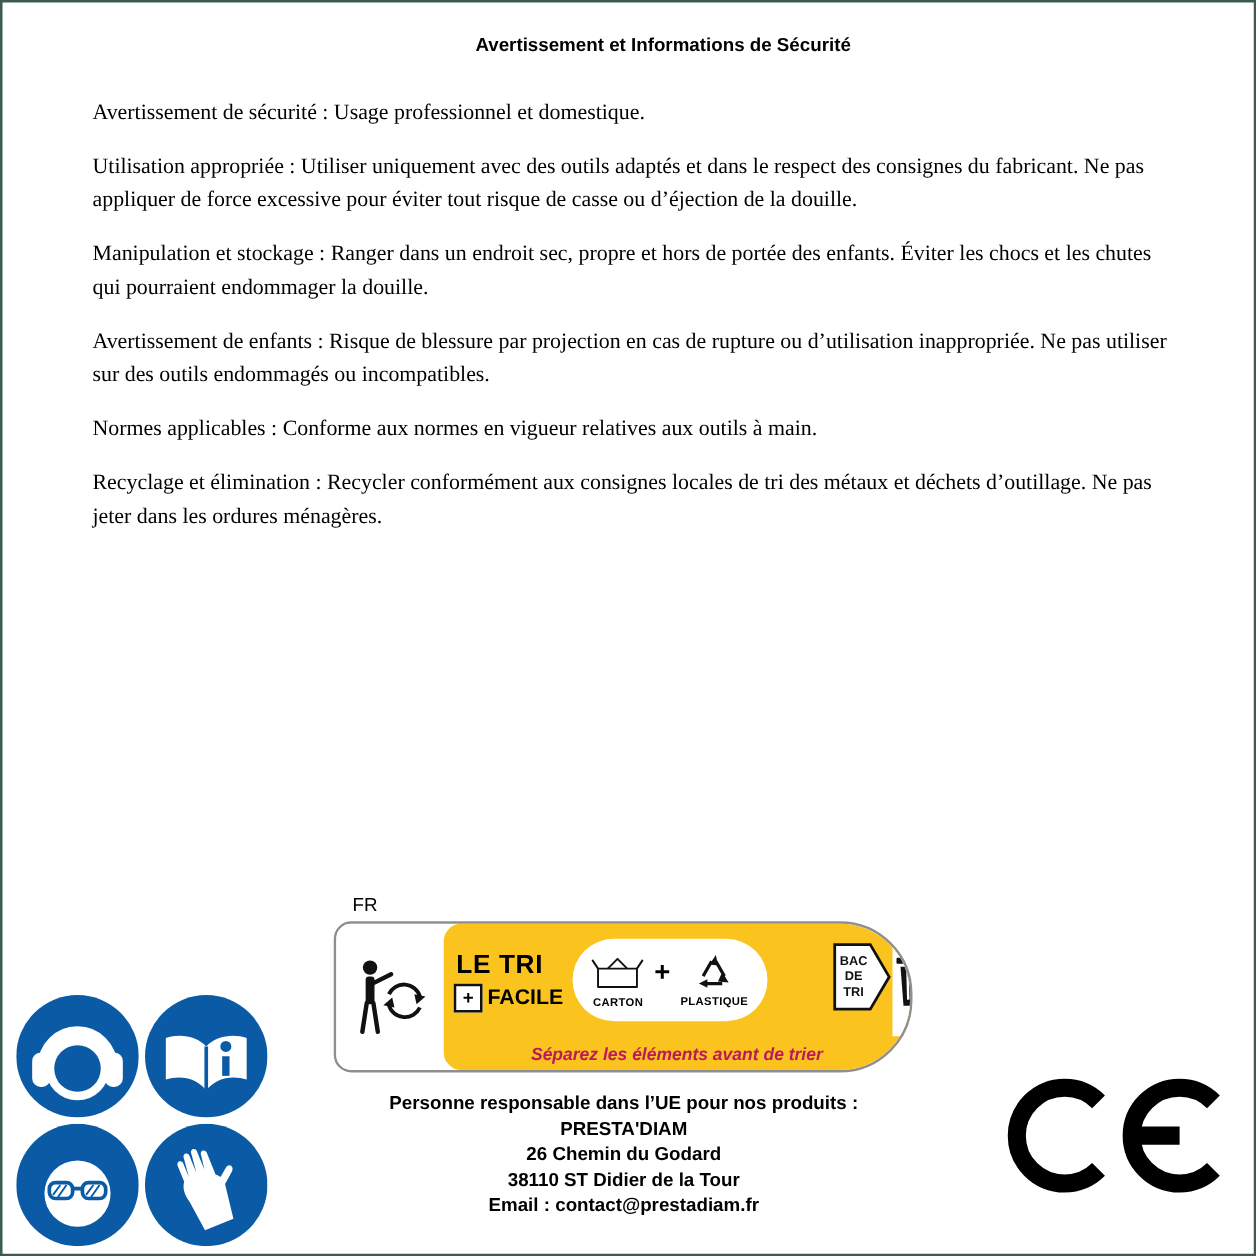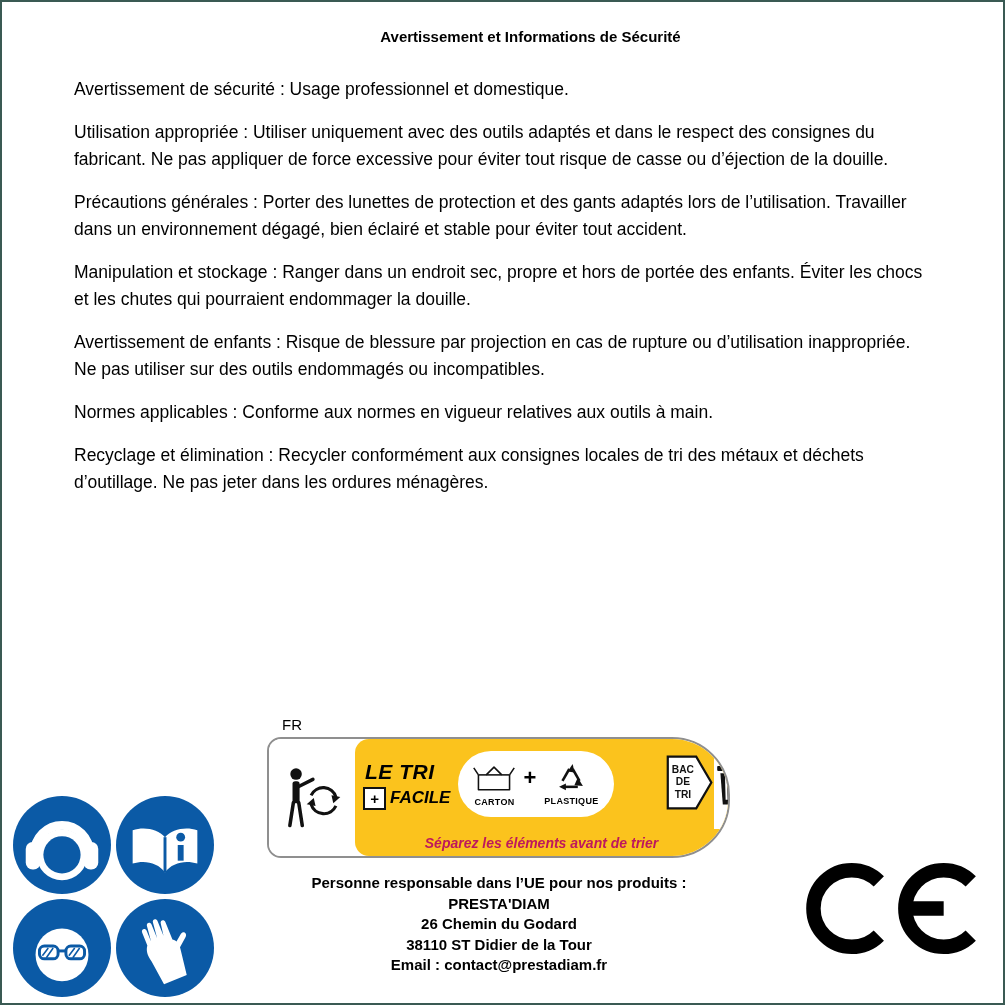--- a/index.html
+++ b/index.html
@@ -6,37 +6,37 @@
   .page{
     position:relative;width:1005px;height:1005px;box-sizing:border-box;
     border:2px solid #3a5a53;background:#fff;overflow:hidden;
     font-family:"Liberation Sans","DejaVu Sans",sans-serif;color:#000;
   }
   .doc-title{
     position:absolute;top:26px;left:0;width:100%;text-align:center;
     font-size:15px;font-weight:bold;margin-left:28px;
   }
   .content{position:absolute;top:74px;left:72px;width:862px;font-size:17.5px;line-height:27px;}
-  .content p{margin:0 0 16px 0;}
+  .content p{margin:0 0 16px 0;font-family:Liberation Serif, serif;}
 
   
   .icon-grid{position:absolute;left:11px;top:794px;display:grid;grid-template-columns:98px 98px;gap:5px;}
   .iso-icon{width:98px;height:98px;display:block;}
 
   
   .fr-tag{position:absolute;left:280px;top:714px;font-size:15px;font-weight:normal;}
   .tri-label{
     position:absolute;left:265px;top:735px;width:463px;height:121px;box-sizing:border-box;
     background:#fff;border:2px solid #8f8f8f;border-radius:14px 58px 58px 14px;
     display:flex;overflow:hidden;
   }
   .triman-zone{width:86px;display:flex;align-items:center;justify-content:center;background:#fff;}
   .tri-yellow{flex:1;display:flex;flex-direction:column;background:#fbc31d;border-radius:14px 0 0 14px;overflow:hidden;}
   .tri-main{flex:1;display:flex;align-items:center;padding-left:8px;}
-  .letri{display:flex;flex-direction:column;margin-right:8px;font-style:italic;}
+  .letri{display:flex;flex-direction:column;margin-right:8px;}
   .letri .l1{font-size:21px;font-weight:bold;letter-spacing:.5px;line-height:1;margin:2px 0 5px 2px;}
   .letri .l2{display:flex;align-items:center;}
   .plusbox{width:19px;height:19px;background:#fff;border:2.5px solid #111;display:flex;align-items:center;justify-content:center;font-weight:bold;font-size:15px;line-height:1;}
   .facile{font-size:17px;font-weight:bold;margin-left:4px;}
   .pill{background:#fff;border-radius:36px;height:66px;display:flex;align-items:center;padding:0 12px;margin-right:6px;}
   .pill .item{display:flex;flex-direction:column;align-items:center;margin:18px 3px;}
   .pill .cap{font-size:9px;font-weight:bold;margin-top:3px;letter-spacing:.3px;}
   .pill .plus{font-size:22px;font-weight:bold;margin:0 5px 12px 5px;}
   .bac-flag{margin-left:2px;padding-left:44px;}
   .bac-flag text{font-weight:bold;font-size:11.5px;fill:#111;text-anchor:middle;}
@@ -52,21 +52,20 @@
 </head>
 <body>
 
 <div class="page">
 
   <div class="doc-title">Avertissement et Informations de Sécurité</div>
 
   <div class="content">
     <p>Avertissement de sécurité : Usage professionnel et domestique.</p>
     <p>Utilisation appropriée : Utiliser uniquement avec des outils adaptés et dans le respect des consignes du fabricant. Ne pas appliquer de force excessive pour éviter tout risque de casse ou d’éjection de la douille.</p>
-    <p>Précautions générales : Porter des lunettes de protection et des gants adaptés lors de l’utilisation. Travailler dans un environnement dégagé, bien éclairé et stable pour éviter tout accident.</p>
     <p>Manipulation et stockage : Ranger dans un endroit sec, propre et hors de portée des enfants. Éviter les chocs et les chutes qui pourraient endommager la douille.</p>
     <p>Avertissement de enfants : Risque de blessure par projection en cas de rupture ou d’utilisation inappropriée. Ne pas utiliser sur des outils endommagés ou incompatibles.</p>
     <p>Normes applicables : Conforme aux normes en vigueur relatives aux outils à main.</p>
     <p>Recyclage et élimination : Recycler conformément aux consignes locales de tri des métaux et déchets d’outillage. Ne pas jeter dans les ordures ménagères.</p>
   </div>
 
   <div class="icon-grid">
     <svg class="iso-icon" viewBox="0 0 100 100">
       <circle cx="50" cy="50" r="50" fill="#0b5aa6"></circle>
       <circle cx="50" cy="60" r="26" fill="#fff"></circle>

